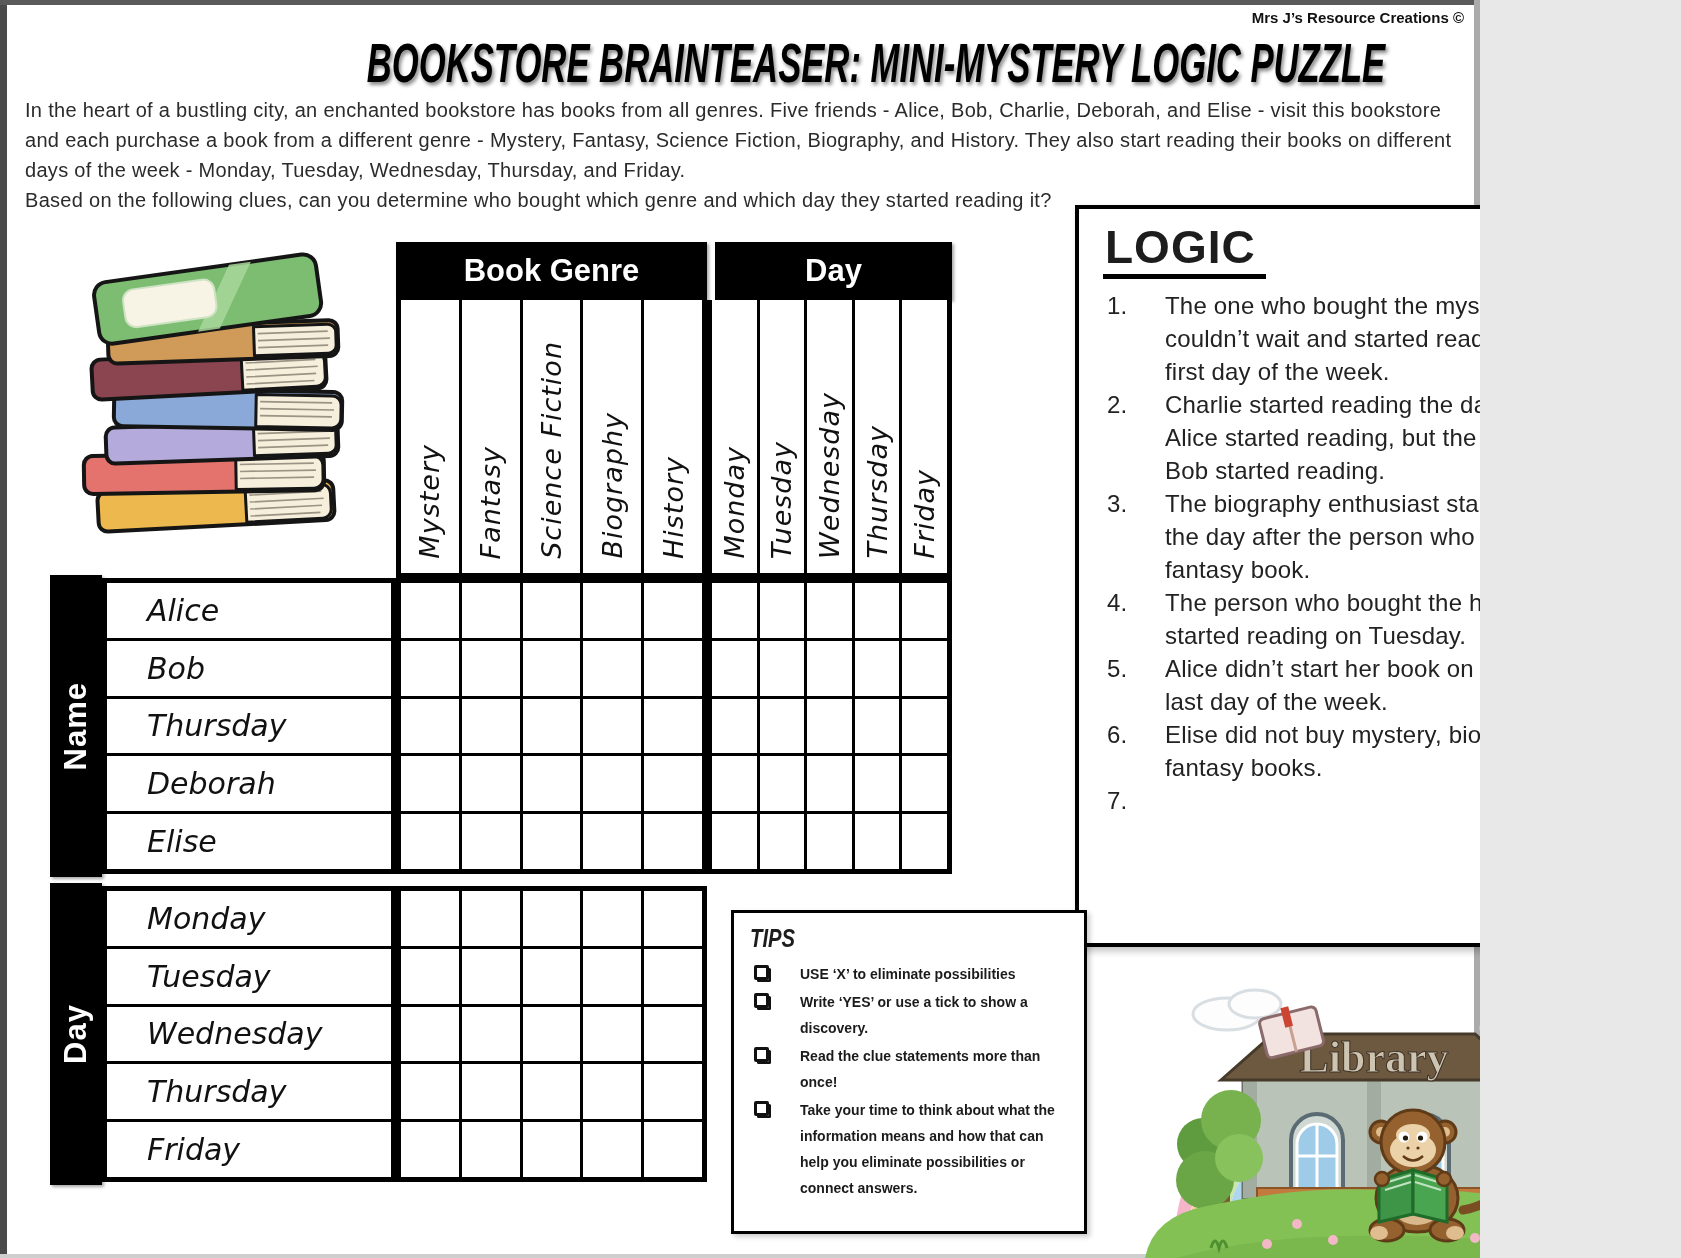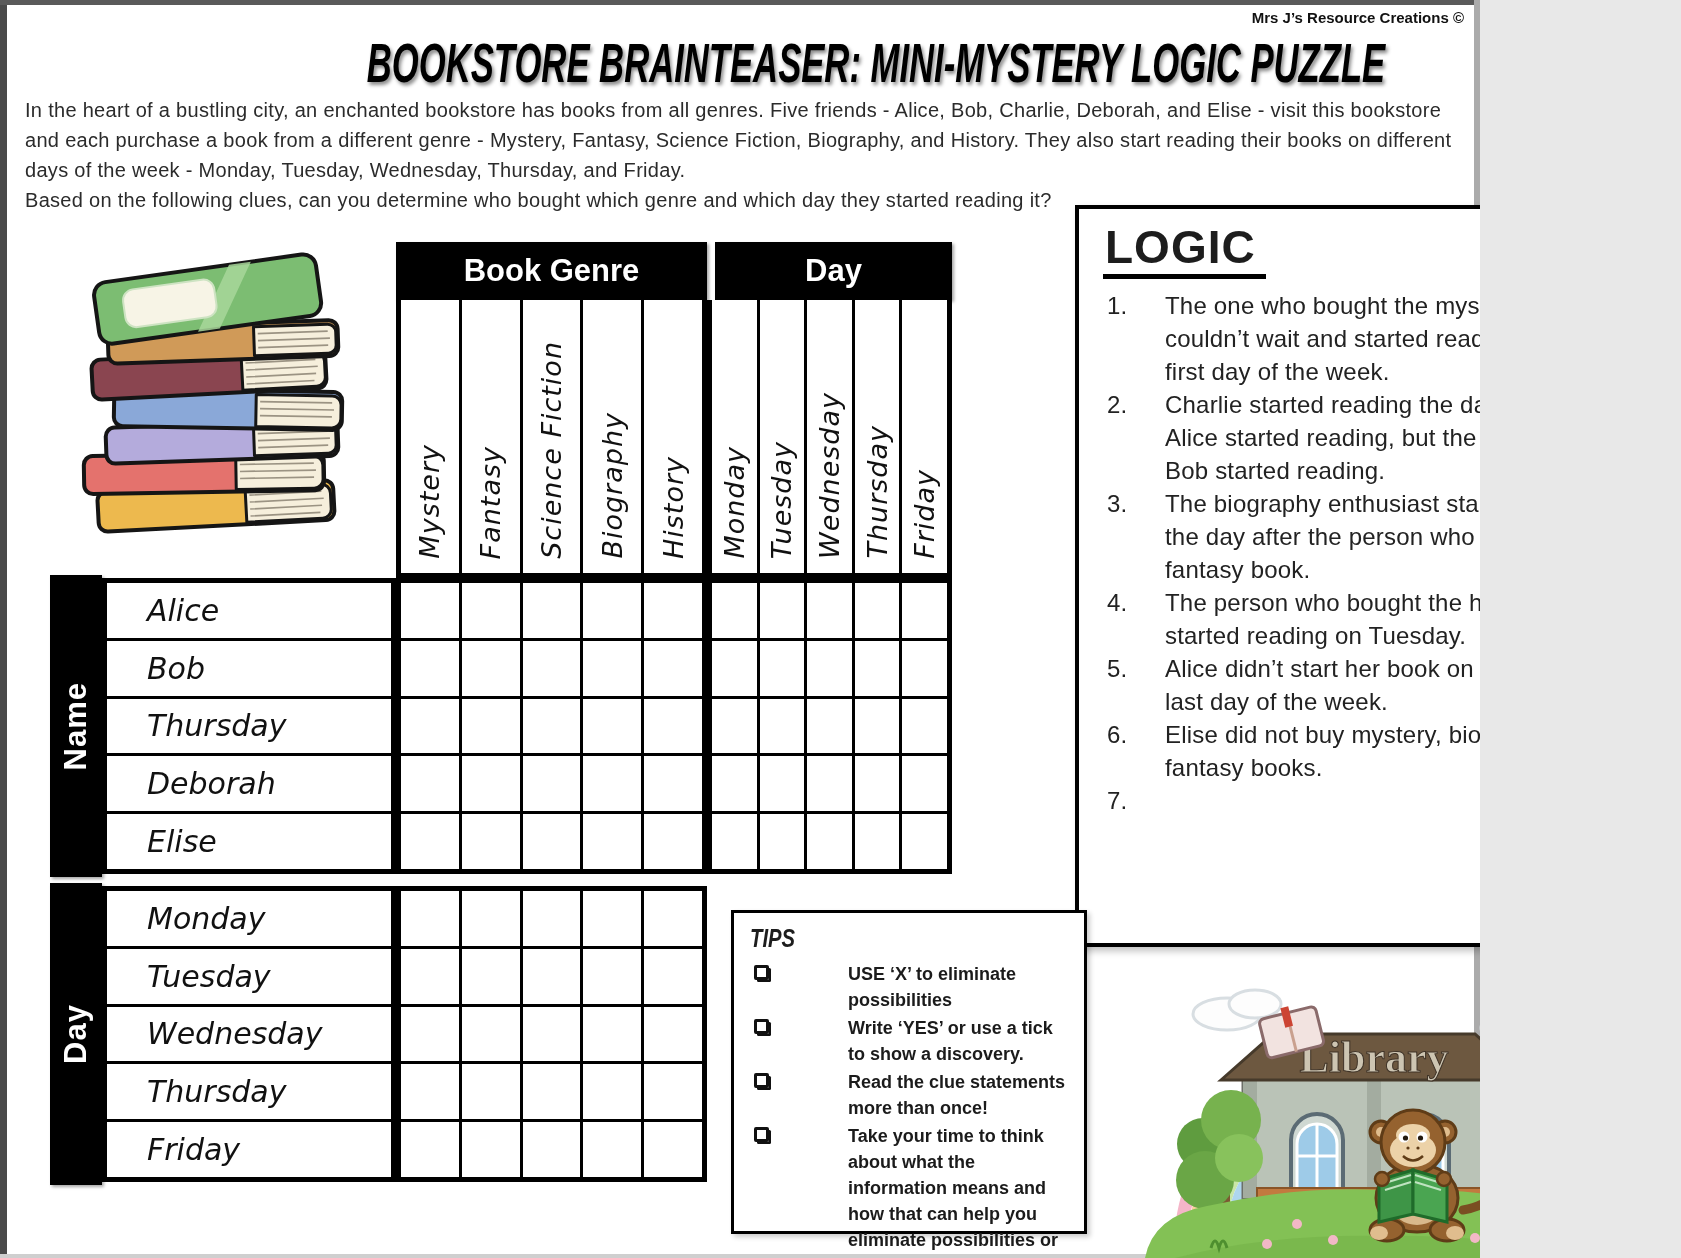--- a/index.html
+++ b/index.html
@@ -89,22 +89,22 @@
   
   .tips{
     position:absolute; left:731px; top:910px; width:356px; height:324px;
     border:3px solid #000; background:#fff; padding:10px 10px 8px 16px;
     box-shadow:3px 3px 5px rgba(0,0,0,0.2);
   }
   .tips-title{
     font-size:26px; font-weight:bold; font-style:italic;
     transform:scaleX(0.78); transform-origin:left; margin-bottom:7px;
   }
-  .tip{ display:grid; grid-template-columns:50px 1fr; font-size:18px; font-weight:bold;
-        line-height:26px; color:#1b1b1b; margin-bottom:2px;gap:48px; }
+  .tip{ display:grid; grid-template-columns:50px 1fr; font-size:14px; font-weight:bold;
+        line-height:26px; color:#1b1b1b; margin-bottom:2px; }
   .tip-bullet-wrap{ padding-top:4px; padding-left:4px; }
   .tip-bullet{
     display:block; width:15px; height:15px; border:3px solid #111;
     box-shadow:2.5px 2.5px 0 -0.5px #111; border-radius:2px;
   }
 
   .books-svg{ position:absolute; left:58px; top:252px; width:312px; height:300px; }
   .library-svg{ position:absolute; left:1145px; top:948px; width:472px; height:310px; }
   .library-sign-text{
     font-family:"Liberation Serif", serif; font-weight:bold; font-size:44px;

